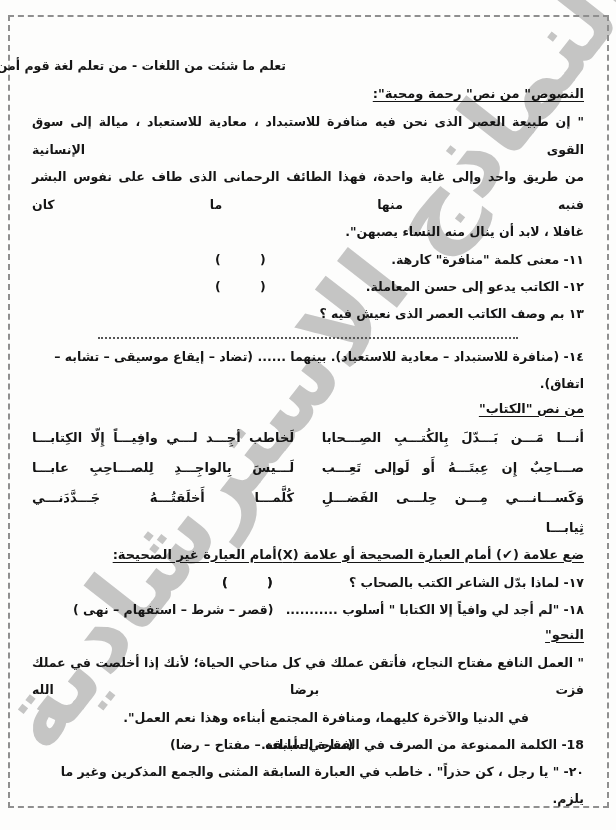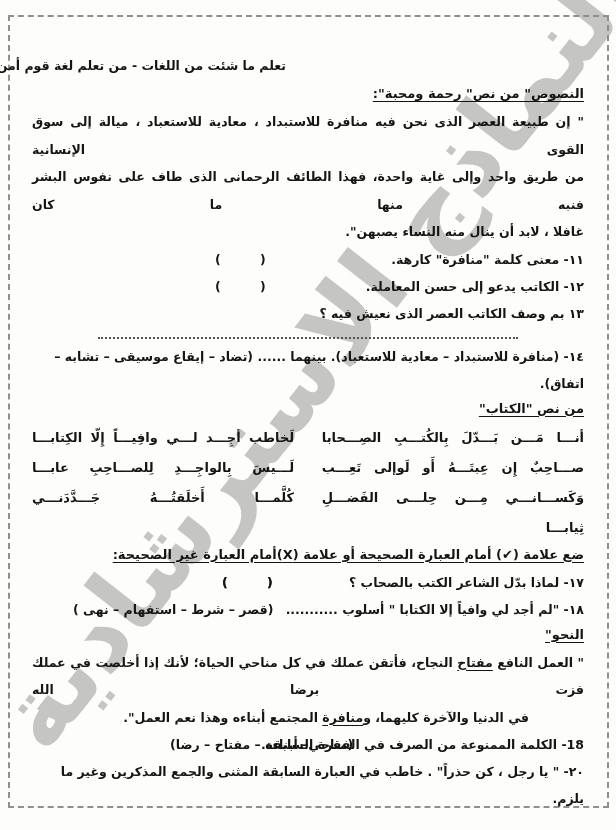--- a/index.html
+++ b/index.html
@@ -39,21 +39,21 @@
   .opts{position:absolute;top:0;white-space:nowrap;}
   .opts.o18{left:41px;}
   .opts.o19{left:138px;}
   .sep{
     border:none;border-top:2px dotted #555;width:76%;
     margin:10px auto 4px auto;
   }
   .verse{display:flex;justify-content:space-between;line-height:30px;font-size:13px;}
   .hemi{width:47.5%;text-align:justify;text-align-last:justify;}
   .gline2{margin-right:55px;}
-  .u{text-decoration:underline;text-underline-offset:3px;}
+  .u{text-underline-offset:3px;}
 </style>
 </head>
 <body>
 
 <div class="frame"></div>
 
 <div class="watermark">النماذج الاسترشادية</div>
 
 <div class="content">
 

